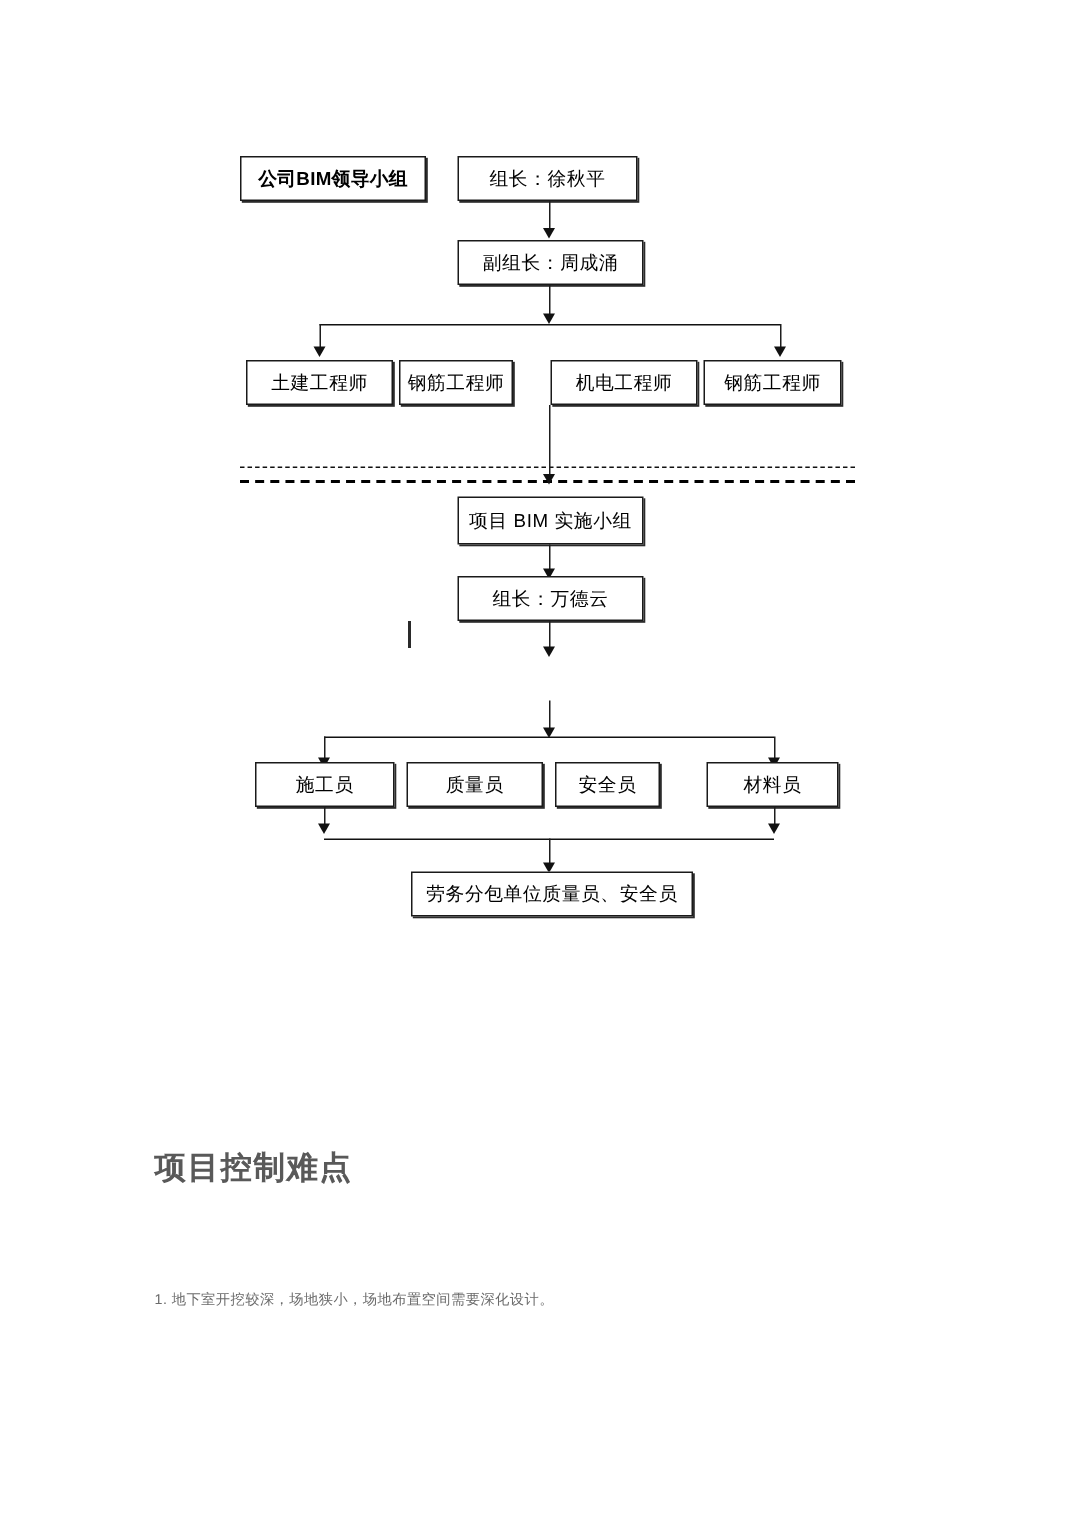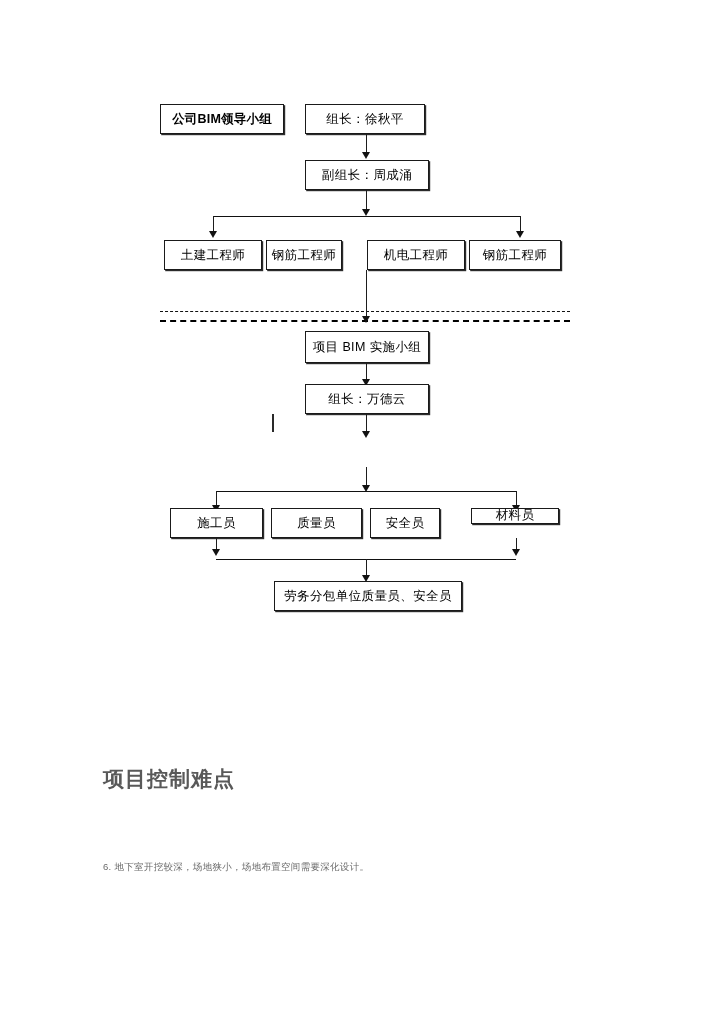--- a/index.html
+++ b/index.html
@@ -169,32 +169,32 @@
 
   <div class="hline dark" style="left:216px; top:491px; width:300px;"></div>
   <div class="vline dark" style="left:216px; top:491px; height:16px;"></div>
   <div class="arrow-down" style="left:212px; top:505px;"></div>
   <div class="vline dark" style="left:516px; top:491px; height:16px;"></div>
   <div class="arrow-down" style="left:512px; top:505px;"></div>
 
   <div class="node" style="left:170px; top:508px; width:93px; height:30px;">施工员</div>
   <div class="node" style="left:271px; top:508px; width:91px; height:30px;">质量员</div>
   <div class="node" style="left:370px; top:508px; width:70px; height:30px;">安全员</div>
-  <div class="node" style="left:471px; top:508px; width:88px; height:16px;font-family:Liberation Mono, monospace;">材料员</div>
+  <div class="node" style="left:471px; top:508px; width:88px; height:30px;">材料员</div>
 
   <div class="vline dark" style="left:216px; top:538px; height:13px;"></div>
   <div class="arrow-down" style="left:212px; top:549px;"></div>
   <div class="vline dark" style="left:516px; top:538px; height:13px;"></div>
   <div class="arrow-down" style="left:512px; top:549px;"></div>
 
   <div class="hline dark" style="left:216px; top:559px; width:300px;"></div>
 
   <div class="vline dark" style="left:366px; top:559px; height:18px;"></div>
   <div class="arrow-down" style="left:362px; top:575px;"></div>
 
   <div class="node" style="left:274px; top:581px; width:188px; height:30px;">劳务分包单位质量员、安全员</div>
 
 </div>
 
 <div id="body-section">
   <div id="section-heading">项目控制难点</div>
-  <div id="section-paragraph">6. 地下室开挖较深，场地狭小，场地布置空间需要深化设计。</div>
+  <div id="section-paragraph">1. 地下室开挖较深，场地狭小，场地布置空间需要深化设计。</div>
 </div>
 
 </body></html>

